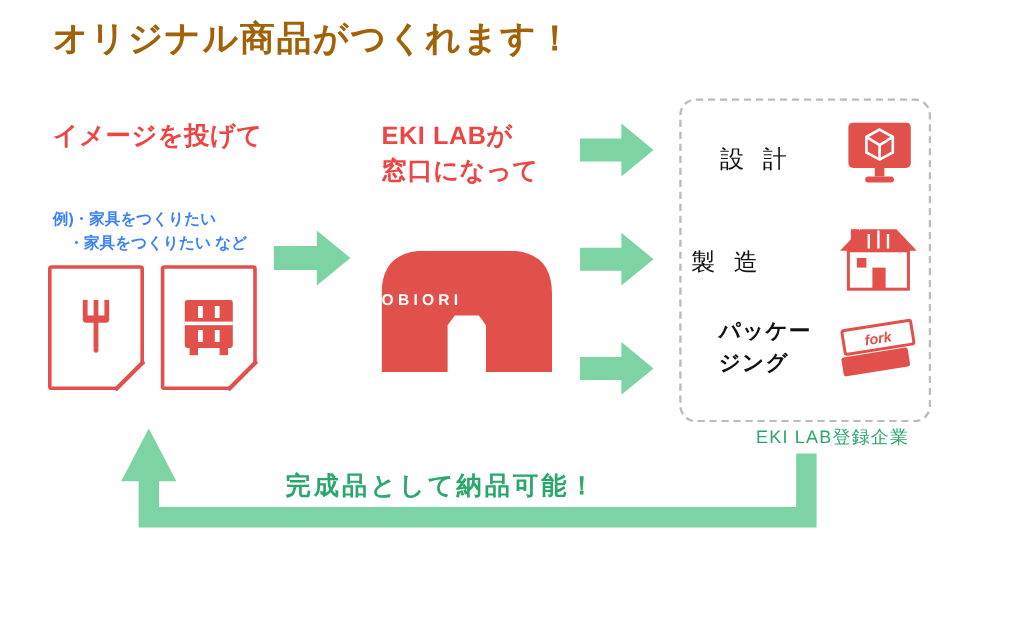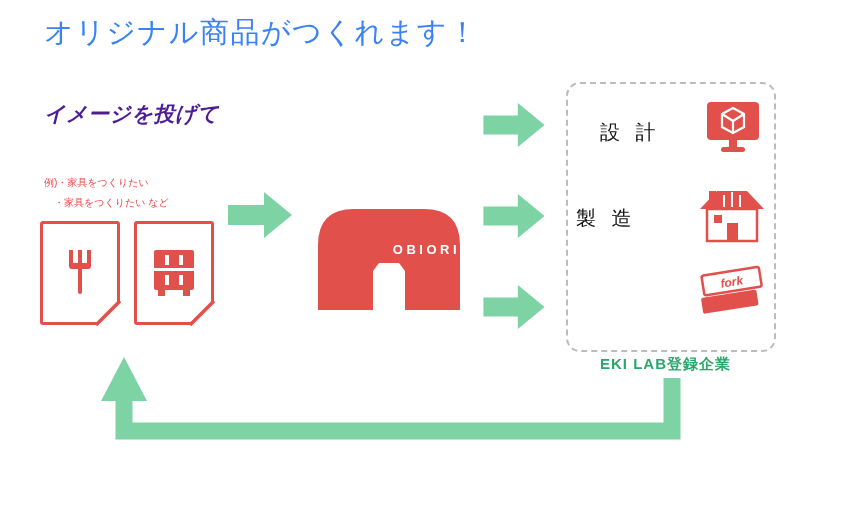--- a/index.html
+++ b/index.html
@@ -2,37 +2,37 @@
 <html style="--red: #e2504c; --arrow_green: #7ed3a4; --text_green: #2aa76a;"><head>
 <meta charset="utf-8">
 <style>
   * { margin:0; padding:0; box-sizing:border-box; }
   body { background:#fff; }
   .canvas {
     position:relative; width:842px; height:527px; background:#fff;
     font-family:"Liberation Sans","DejaVu Sans",sans-serif; color:#1c1c1c; overflow:hidden;
   }
   .abs { position:absolute; }
-  .title { left:44px; top:13px; font-size:29px; font-weight:normal; letter-spacing:1.5px; color:#3b82f6; }
-  .h2 { font-size:21px; font-weight:bold; line-height:29px; color:#4c1d95; letter-spacing:.5px;font-style:italic; }
-  .examples { font-size:10px; font-weight:400; line-height:20px; color:#ef4444; }
+  .title { left:44px; top:13px; font-size:29px; font-weight:bold; letter-spacing:1.5px; color:#a16207; }
+  .h2 { font-size:21px; font-weight:bold; line-height:29px; color:#ef4444; letter-spacing:.5px; }
+  .examples { font-size:13px; font-weight:700; line-height:20px; color:#3b82f6; }
   .card {
     width:80px; height:104px; border:3.5px solid var(--red); border-radius:3px;
     background:#fff; display:flex; align-items:center; justify-content:center;
   }
   .dogear { position:absolute; right:-3.5px; bottom:-3.5px; }
   .row-label { font-size:20px; font-weight:normal; color:#111; letter-spacing:5px; }
   .row-label-2 { font-size:18px; font-weight:bold; line-height:26px; color:#111; letter-spacing:1px; }
   .green-text { color:var(--text_green); }
-  .footer-label { font-size:15px; font-weight:bold; letter-spacing:1px; }
+  .footer-label { font-size:15px; font-weight:normal; letter-spacing:1px;margin-left:30px; }
   .bottom-label { font-size:21px; font-weight:bold; letter-spacing:2.5px; }
   .panel { width:210px; height:270px; border:2px dashed #bcbcbc; border-radius:14px; background:#fff; }
   .building { width:142px; height:101px; }
   .building-label {
-    position:absolute; left:0; right:0; top:33px; text-align:right;
+    position:absolute; left:0; right:0; top:33px; text-align:left;
     color:#fff; font-size:13px; font-weight:bold; letter-spacing:3.5px;
   }
 </style>
 </head>
 <body>
 
 <div class="canvas">
 
   <svg class="abs" style="left:0;top:0" width="842" height="527" viewBox="0 0 842 527">
     <path d="M672,378 L672,431 L124,431 L124,400" fill="none" style="stroke:var(--arrow_green)" stroke-width="17"></path>
@@ -77,20 +77,24 @@
     <svg class="dogear" width="26" height="26" viewBox="0 0 26 26">
       <polygon points="26,0 26,26 0,26" fill="#ffffff"></polygon>
       <path d="M1,25 L25,1" style="stroke:var(--red)" stroke-width="3.5" fill="none"></path>
     </svg>
   </div>
 
   <svg class="abs" style="left:228px;top:192px" width="64" height="46" viewBox="0 0 64 46">
     <polygon points="0,13 36,13 36,0 64,23 36,46 36,33 0,33" style="fill:var(--arrow_green)"></polygon>
   </svg>
 
+  <div class="abs h2" style="left:318px;top:99px">
+    <div>EKI LABが</div>
+    <div>窓口になって</div>
+  </div>
 
   <div class="abs building" style="left:318px;top:209px">
     <svg width="142" height="101" viewBox="0 0 142 101">
       <path fill-rule="evenodd" style="fill:var(--red)" d="M0,101 L0,36 Q0,0 36,0 L106,0 Q142,0 142,36 L142,101 Z
            M55,101 L55,62 L61,54 L81,54 L87,62 L87,101 Z"></path>
     </svg>
     <div class="building-label">OBIORI</div>
   </div>
 
   <svg class="abs" style="left:483px;top:103px" width="62" height="44" viewBox="0 0 64 46">
@@ -117,24 +121,29 @@
   <div class="abs row-label" style="left:576px;top:205px">製 造</div>
   <svg class="abs" style="left:700px;top:188px" width="64" height="56" viewBox="0 0 64 56">
     <rect x="9" y="3" width="7" height="12" style="fill:var(--red)"></rect>
     <polygon points="0,21 17,3 47,3 64,21" style="fill:var(--red)"></polygon>
     <path d="M24,7 L24,19 M32,4 L32,19 M40,7 L40,19" stroke="#fff" stroke-width="2" fill="none"></path>
     <rect x="7" y="21" width="50" height="32" fill="#fff" style="stroke:var(--red)" stroke-width="2.5"></rect>
     <rect x="27" y="35" width="11" height="18" style="fill:var(--red)"></rect>
     <rect x="14" y="27" width="8" height="8" style="fill:var(--red)"></rect>
   </svg>
 
+  <div class="abs row-label-2" style="left:599px;top:263px">
+    <div>パッケー</div>
+    <div>ジング</div>
+  </div>
   <svg class="abs" style="left:696px;top:258px" width="74" height="64" viewBox="0 0 74 64">
     <g transform="rotate(-9 37 32)">
       <rect x="4" y="35" width="56" height="16" rx="2" style="fill:var(--red)"></rect>
       <rect x="8" y="13" width="58" height="20" rx="2" fill="#fff" style="stroke:var(--red)" stroke-width="2.5"></rect>
       <text x="37" y="28" text-anchor="middle" font-size="12" font-style="italic" font-weight="bold" style="fill:var(--red)">fork</text>
     </g>
   </svg>
 
   <div class="abs footer-label green-text" style="left:600px;top:355px">EKI LAB登録企業</div>
 
+  <div class="abs bottom-label green-text" style="left:238px;top:391px">完成品として納品可能！</div>
 
 </div>
 
 </body></html>

